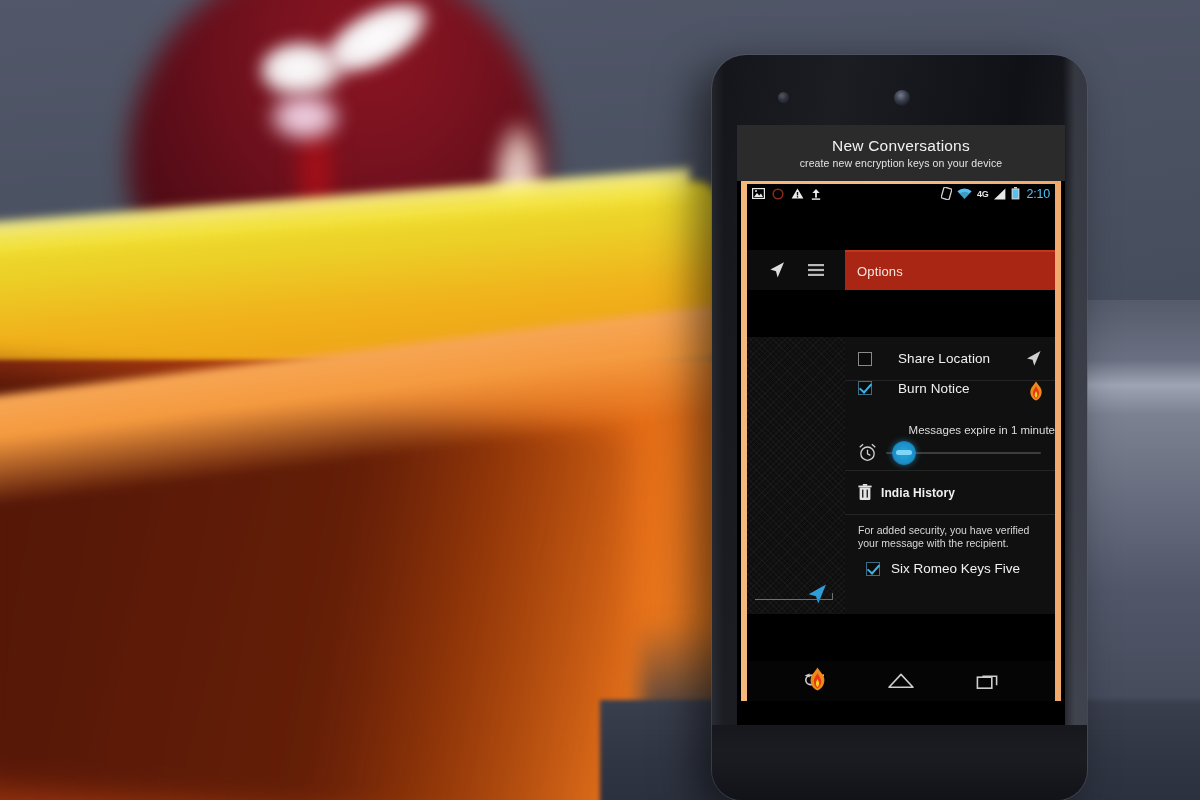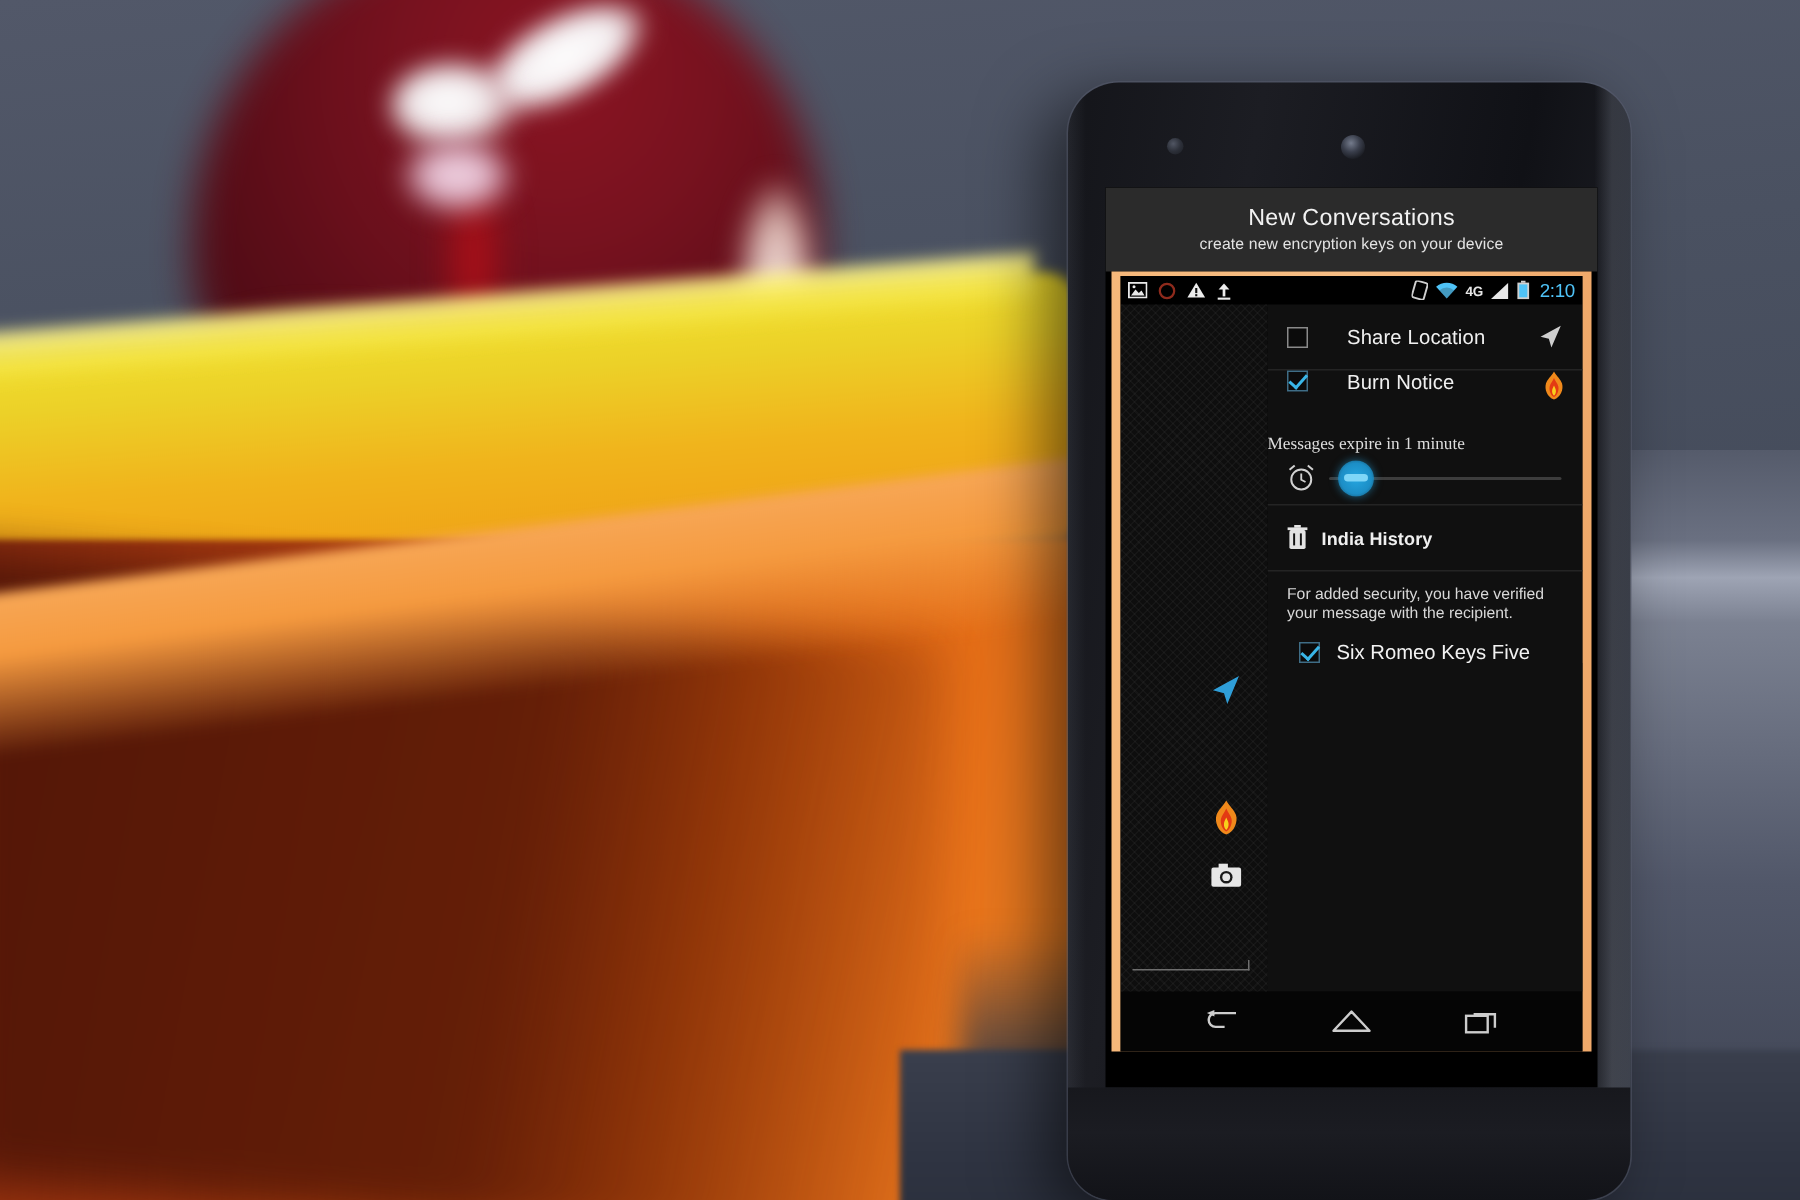--- a/index.html
+++ b/index.html
@@ -244,20 +244,21 @@
     box-sizing: border-box;
   }
   .shot {
     position: relative;
     width: 100%;
     height: 100%;
     background: #000;
     overflow: hidden;
     display: flex;
     flex-direction: column;
+    gap: 47px;
   }
 
   
   .statusbar {
     height: 19px;
     background: #000;
     display: flex;
     align-items: center;
     padding: 0 5px;
     flex: none;
@@ -386,23 +387,22 @@
   }
   .burn-head {
     display: flex;
     padding: 0 12px 0 13px;
     height: 40px;
     box-sizing: border-box;
   }
   .burn-note {
     color: #dddddd;
     font-size: 11.5px;
-    text-align: left;
+    text-align: right;
     padding: 3px 0 7px 0;
-    font-family: Liberation Serif, serif;
   }
   .slider-row {
     display: flex;
     align-items: center;
     padding: 0 14px 0 13px;
     gap: 9px;
   }
   .slider-track {
     position: relative;
     flex: 1;
@@ -543,20 +543,35 @@
               </svg>
               <svg class="sb-ico" width="9" height="13" viewBox="0 0 9 13">
                 <rect x="3" y="0" width="3" height="1.5" fill="#cfcfcf"></rect>
                 <rect x="0.6" y="1.4" width="7.8" height="11" fill="#cfcfcf"></rect>
                 <rect x="1.8" y="2.6" width="5.4" height="8.6" fill="#4fc3f7"></rect>
               </svg>
               <span class="sb-clock">2:10</span>
             </div>
           </div>
 
+          <div class="appbar">
+            <div class="appbar-left">
+              <svg width="20" height="20" viewBox="0 0 20 20">
+                <path d="M17 2.2 L3.4 9.6 L9 11.2 L10.6 17.4 Z" fill="#dcdcdc"></path>
+              </svg>
+              <svg width="18" height="14" viewBox="0 0 18 14">
+                <rect x="1" y="1" width="16" height="2.2" fill="#b9b9b9"></rect>
+                <rect x="1" y="5.9" width="16" height="2.2" fill="#b9b9b9"></rect>
+                <rect x="1" y="10.8" width="16" height="2.2" fill="#b9b9b9"></rect>
+              </svg>
+            </div>
+            <div class="appbar-right">
+              <span class="appbar-title">Options</span>
+            </div>
+          </div>
 
           <div class="shot-body">
 
             <div class="chat-strip">
               <svg class="chat-ico ico-loc" width="24" height="24" viewBox="0 0 24 24">
                 <path d="M21 2.6 L3.6 12.2 L11 14.2 L13.2 21.4 Z" fill="#2f9ed8"></path>
               </svg>
               <svg class="chat-ico ico-flame" width="17" height="24" viewBox="0 0 17 24">
                 <path d="M8.5 0.6 C6 5 3.2 6.6 2 10.4 C0.6 14.8 3 21.6 8.5 23.4 C14 21.6 16.4 14.8 15 10.4 C13.8 6.6 11 5 8.5 0.6 Z" fill="#f0891b"></path>
                 <path d="M8.5 6 C7.2 9 5.6 10.4 5 12.8 C4.3 15.6 5.8 20 8.5 21.3 C11.2 20 12.7 15.6 12 12.8 C11.4 10.4 9.8 9 8.5 6 Z" fill="#e33a13"></path>

